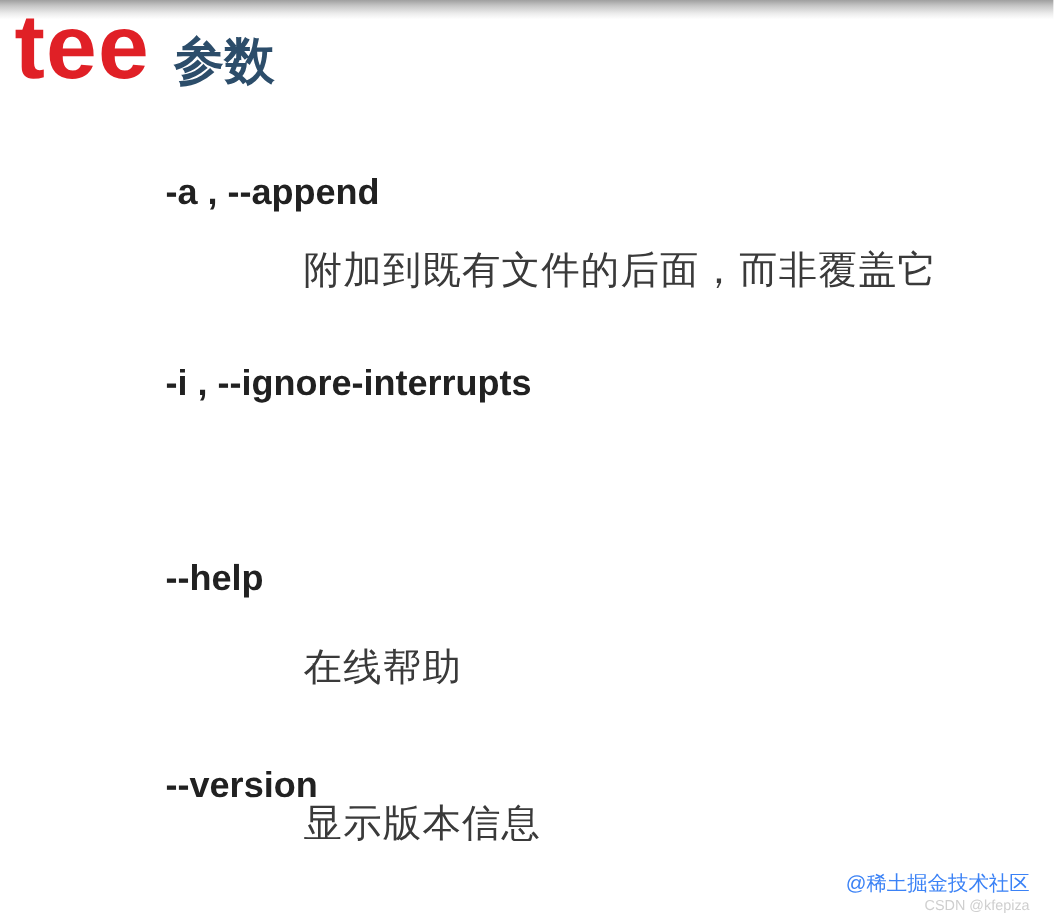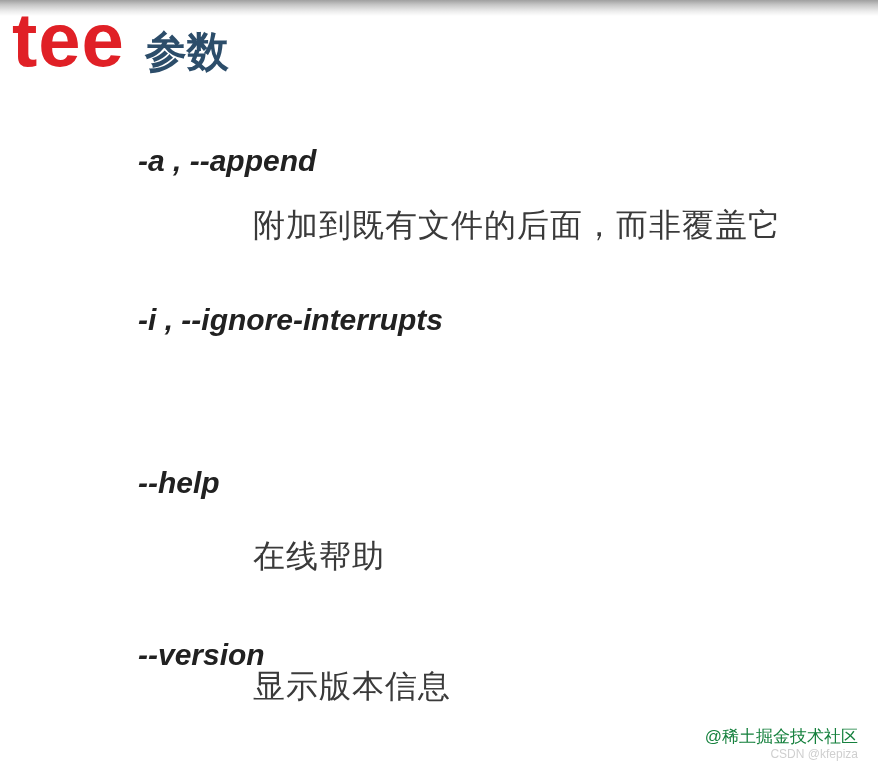--- a/index.html
+++ b/index.html
@@ -40,21 +40,20 @@
       font-size: 42px;
       font-weight: 700;
       line-height: 1;
       color: #2c4d6a;
     }
     .opt {
       position: absolute;
       left: 138px;
       font-size: 30px;
       font-weight: 700;
-      font-style: italic;
       line-height: 1.15;
       color: #212121;
       white-space: nowrap;
     }
     .desc {
       position: absolute;
       left: 253px;
       font-size: 32px;
       font-weight: 400;
       line-height: 1.15;
@@ -72,21 +71,21 @@
     .desc4 { top: 668px; }
     .watermark {
       position: absolute;
       right: 20px; bottom: 9px;
       text-align: right;
       white-space: nowrap;
     }
     .watermark-line1 {
       font-size: 17px;
       line-height: 1.1;
-      color: #15803d;
+      color: #3b82f6;
     }
     .watermark-line2 {
       font-size: 12px;
       line-height: 1.2;
       color: #cfcfcf;
       text-align: right;
     }
   </style>
 </head>
 <body>

